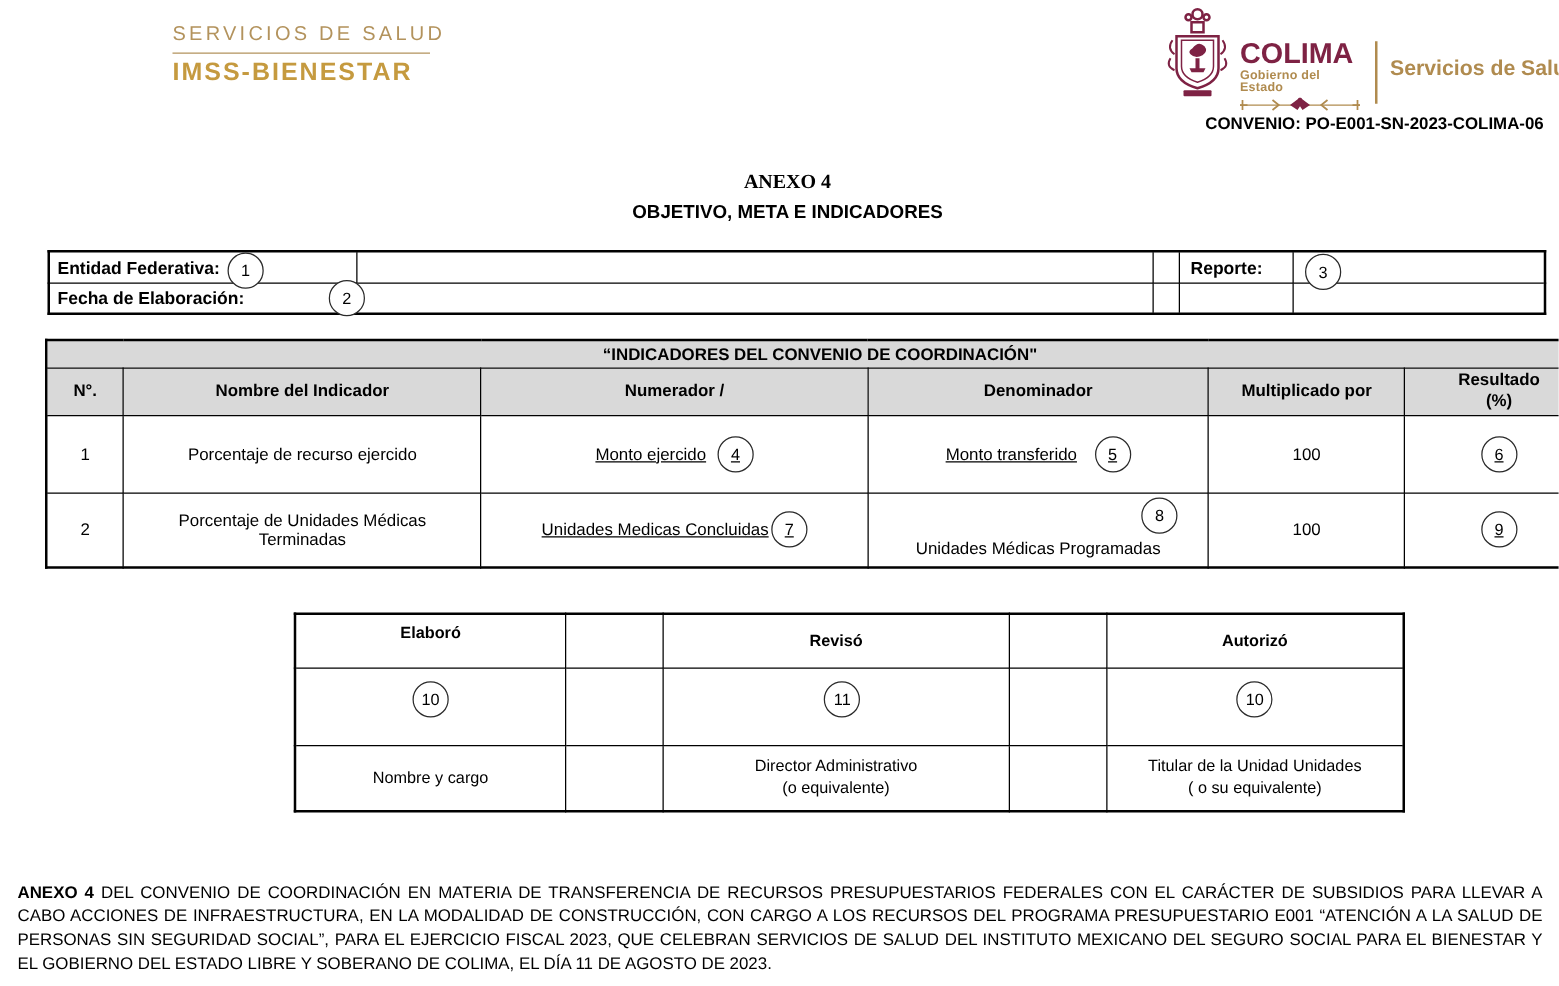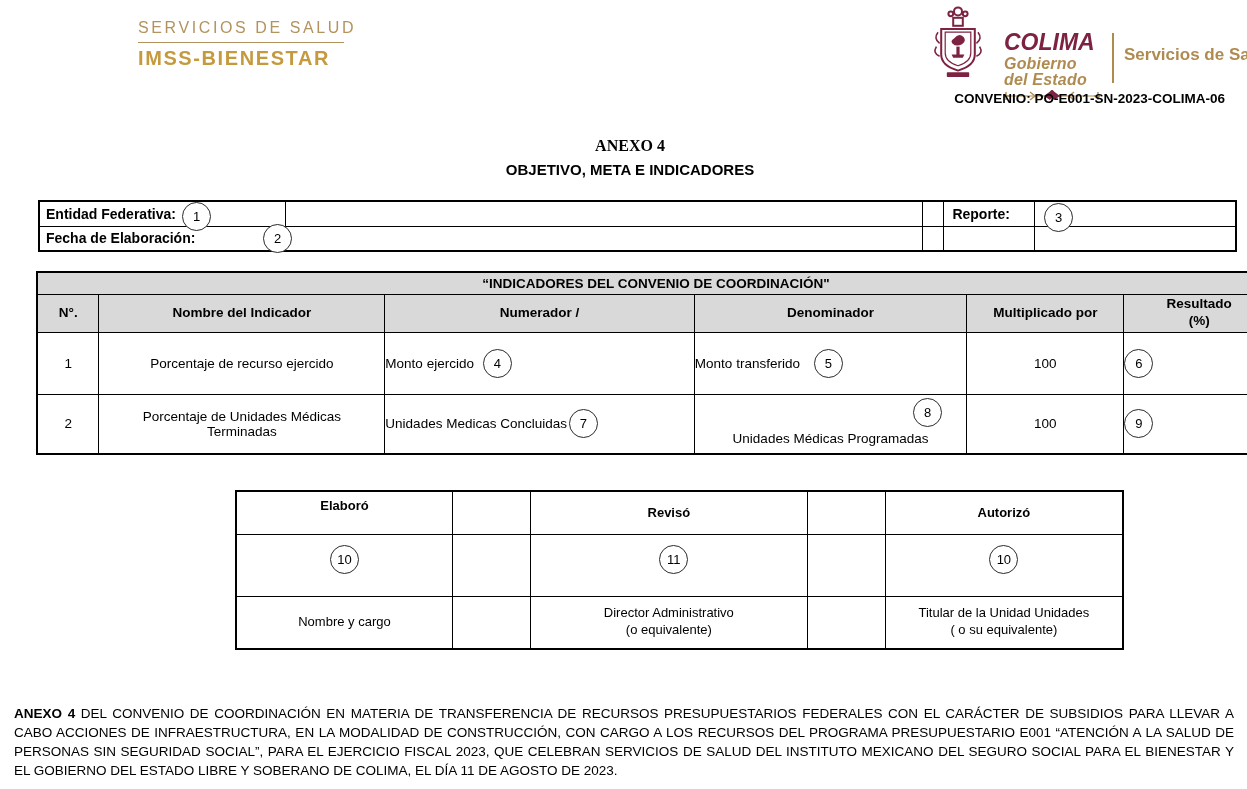--- a/index.html
+++ b/index.html
@@ -19,27 +19,27 @@
   #imss-logo-wrap { display: flex; flex-direction: column; align-items: center; width: 62px; }
   #imss-wordmark { font-weight: bold; font-size: 20px; letter-spacing: 1px; color: #176a52; line-height: 1; margin-top: 1px; font-family: "Liberation Serif", serif; }
   #imss-texts { margin-left: 22px; padding-top: 12px; }
   #imss-line1 { font-size: 16px; letter-spacing: 2.6px; color: #b3935d; line-height: 1; }
   #imss-divider { width: 206px; height: 1px; background: #b3935d; margin: 6px 0 5px 0; }
   #imss-line2 { font-size: 20px; font-weight: bold; letter-spacing: 1.6px; color: #c59a3f; line-height: 1; }
 
   
   #colima-block { position: absolute; left: 930px; top: 5px; display: flex; align-items: flex-start; }
   #colima-crest { width: 56px; height: 76px; }
-  #colima-center { margin-left: 18px; padding-top: 26px; width: 96px; font-style: italic; }
+  #colima-center { margin-left: 6px; padding-top: 26px; width: 96px; }
   #colima-name { font-size: 23px; font-weight: bold; letter-spacing: 0px; color: #7e2244; line-height: 1; font-stretch: condensed; }
-  #colima-sub { font-size: 16px; font-weight: bold; color: #b08b4f; line-height: 1; margin-top: 2px; letter-spacing: 0.2px; }
+  #colima-sub { font-size: 10px; font-weight: bold; color: #b08b4f; line-height: 1; margin-top: 2px; letter-spacing: 0.2px; }
   #colima-ornament { margin-top: 2px; }
   #colima-vline { width: 2px; height: 50px; background: #b08b4f; margin: 28px 10px 0 12px; }
   #colima-servicios { font-size: 17px; font-weight: bold; color: #b08b4f; padding-top: 40px; white-space: nowrap; }
-  #convenio-line { position: absolute; right: 22px; top: 91px; font-size: 13.5px; font-weight: bold; color: #000; }
+  #convenio-line { position: absolute; right: 12px; top: 91px; font-size: 13.5px; font-weight: bold; color: #000; }
 
   
   #annex-title { position: absolute; left: 0; top: 137px; width: 1260px; text-align: center; font-family: "Liberation Serif", serif; font-weight: bold; font-size: 16px; color: #000; }
   #annex-subtitle { position: absolute; left: 0; top: 161px; width: 1260px; text-align: center; font-weight: bold; font-size: 15px; color: #000; }
 
   
   table { border-collapse: collapse; table-layout: fixed; }
   td, th { border: 1px solid #000; font-size: 13.5px; color: #000; overflow: hidden; }
 
   
@@ -56,21 +56,21 @@
   }
   .refc-abs { position: absolute; z-index: 5; }
 
   
   #indicators-table { position: absolute; left: 36px; top: 271px; width: 1240px; border: 2px solid #000; }
   #indicators-table .title-row td { background: #d9d9d9; font-weight: bold; text-align: center; height: 22px; vertical-align: middle; }
   #indicators-table .head-row td { background: #d9d9d9; font-weight: bold; text-align: center; height: 38px; vertical-align: middle; line-height: 1.25; }
   #indicators-table .data-row td { text-align: center; vertical-align: middle; }
   #indicators-table .data-row.r1 td { height: 62px; }
   #indicators-table .data-row.r2 td { height: 60px; }
-  .cell-flex { display: flex; align-items: center; justify-content: flex-start; gap: 9px; }
+  .cell-flex { display: flex; align-items: center; justify-content: center; gap: 9px; text-decoration: underline; }
   .den-cell { position: relative; height: 100%; }
   .den-cell .refc { position: absolute; top: 3px; right: 24px; }
   .den-cell .den-text { position: absolute; left: 0; right: 0; bottom: 7px; text-align: center; }
 
   
   #signature-table { position: absolute; left: 235px; top: 490px; width: 889px; border: 2px solid #000; }
   #signature-table td { text-align: center; vertical-align: middle; font-size: 13px; }
   #signature-table .sig-head td { font-weight: bold; height: 43px; }
   #signature-table .sig-space td { height: 62px; }
   #signature-table .sig-title td { height: 53px; line-height: 1.3; }

